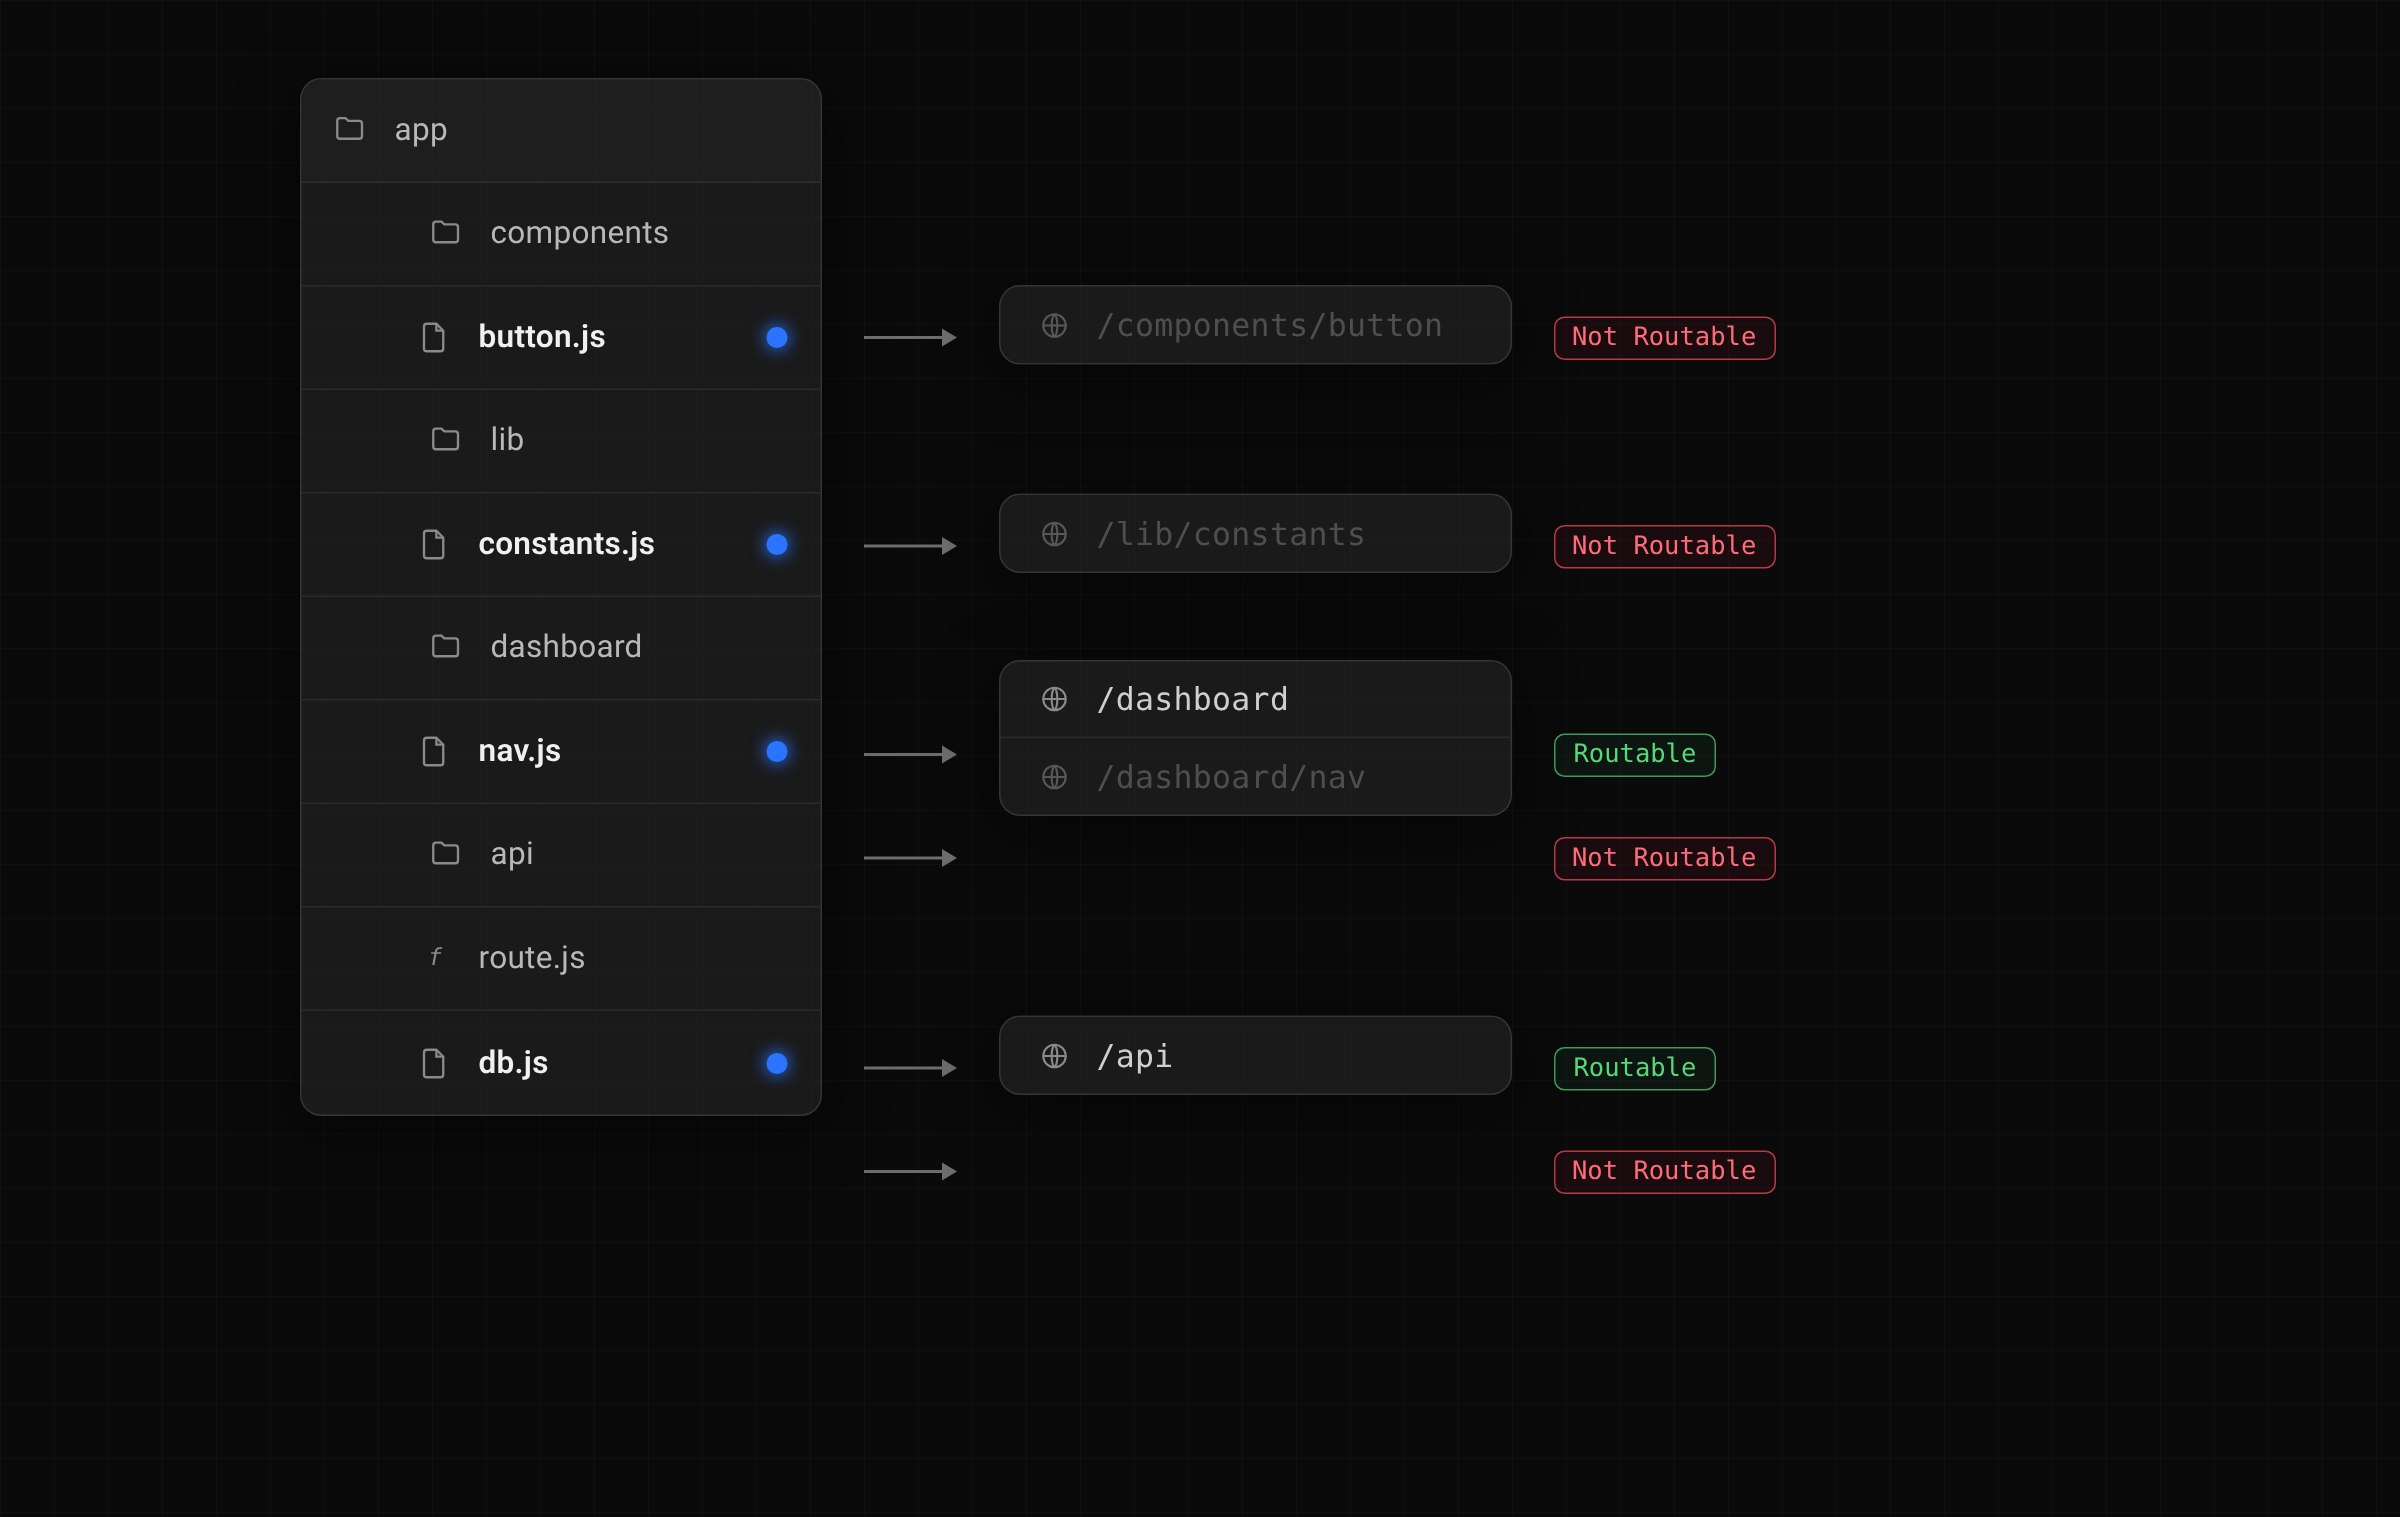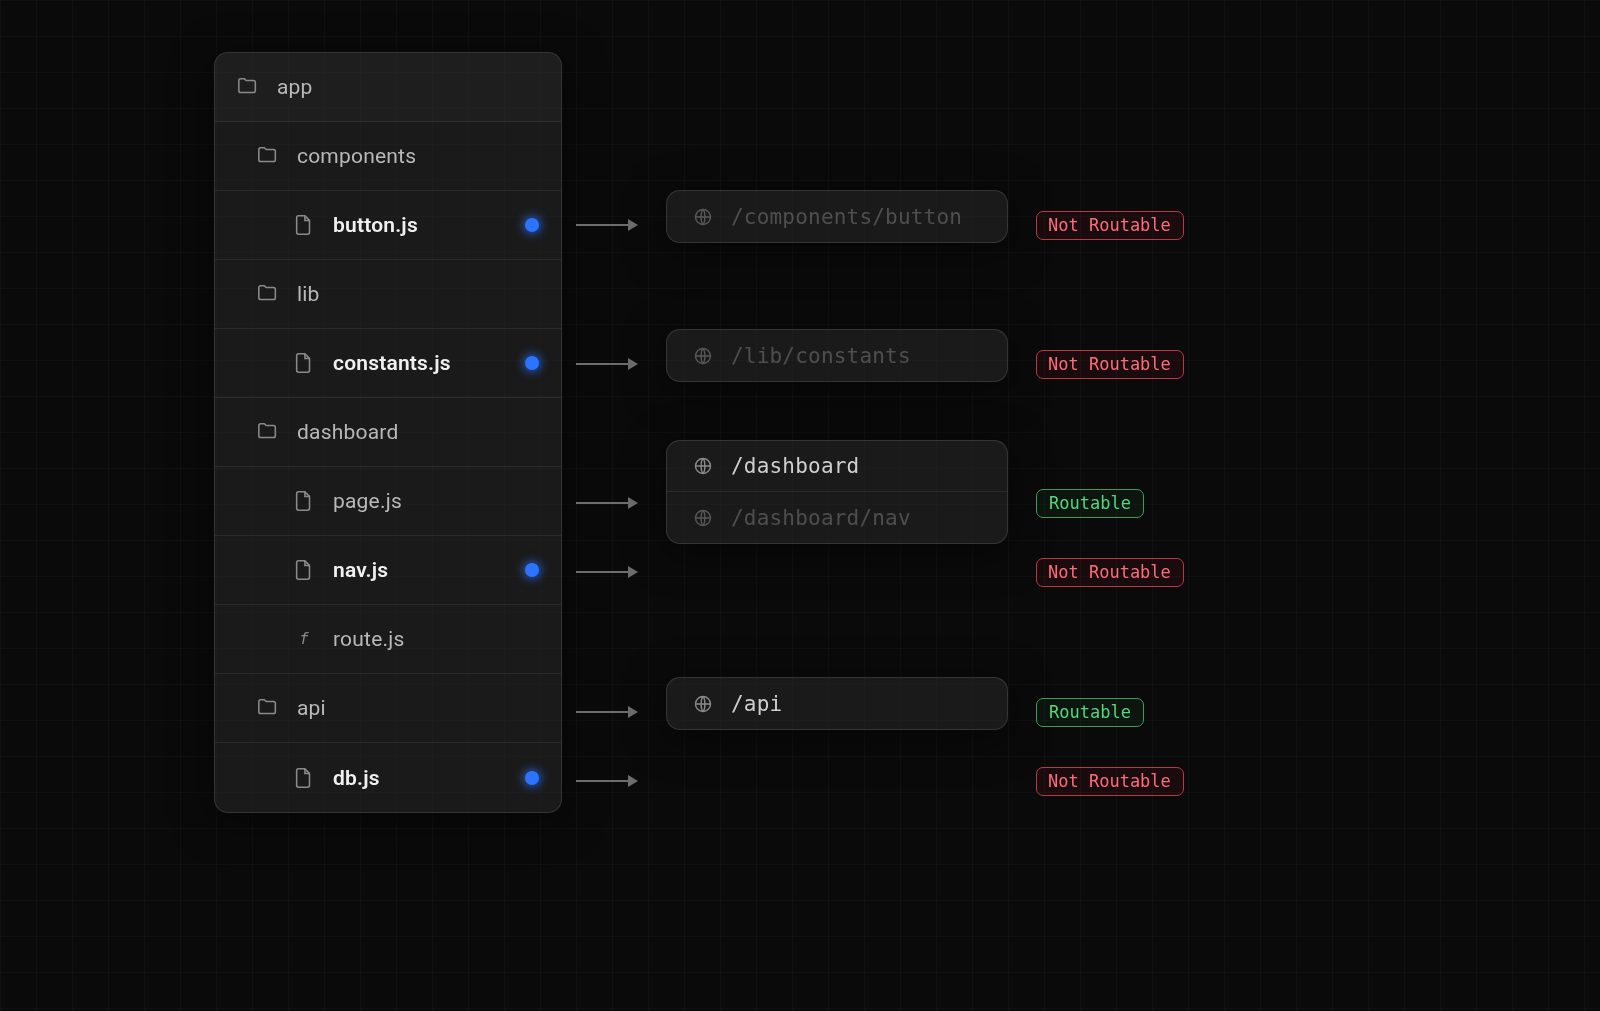--- a/index.html
+++ b/index.html
@@ -12,39 +12,39 @@
   font-family: -apple-system, BlinkMacSystemFont, "Segoe UI", Roboto, sans-serif;
   width: 1600px;
   height: 1011px;
   overflow: hidden;
 }
 .canvas { position: relative; width: 1600px; height: 1011px; }
 
 
 .tree {
   position: absolute;
-  left: 214px;
+  left: 200px;
   top: 52px;
   width: 348px;
   background: rgba(40,40,40,0.55);
   border: 1px solid rgba(255,255,255,0.12);
   border-radius: 14px;
   box-shadow: 0 8px 40px rgba(0,0,0,0.5);
   overflow: hidden;
 }
 .row {
   display: flex;
   align-items: center;
   height: 69px;
   border-bottom: 1px solid rgba(255,255,255,0.08);
   padding-right: 22px;
 }
 .row:last-child { border-bottom: none; }
 .row.depth-0 { padding-left: 22px; }
-.row.depth-1 { padding-left: 42px; }
+.row.depth-1 { padding-left: 86px; }
 .row.depth-2 { padding-left: 78px; }
 .row.header { background: rgba(255,255,255,0.02); }
 .row .icon {
   width: 22px; height: 22px;
   display: flex; align-items: center; justify-content: center;
   color: #8a8a8a;
   margin-right: 18px;
   flex-shrink: 0;
 }
 .row .label {
@@ -207,53 +207,45 @@
     </div>
 
     <div class="row depth-1">
       <span class="icon">
           <svg viewBox="0 0 24 24">
             <use href="#ic-folder"></use>
           </svg>
         </span>
       <span class="label">dashboard</span>
     </div>
-    <div class="row depth-2">
-      <span class="icon">
-          <svg viewBox="0 0 24 24">
-            <use href="#ic-file"></use>
-          </svg>
-        </span>
-      <span class="label">page.js</span>
-    </div>
     <div class="row depth-2 bold">
       <span class="icon">
           <svg viewBox="0 0 24 24">
             <use href="#ic-file"></use>
           </svg>
         </span>
       <span class="label">nav.js</span>
       <span class="dot"></span>
     </div>
 
+    <div class="row depth-1">
+      <span class="icon">
+          <svg viewBox="0 0 24 24">
+            <use href="#ic-folder"></use>
+          </svg>
+        </span>
+      <span class="label">api</span>
+    </div>
     <div class="row depth-2">
       <span class="icon">
           <svg viewBox="0 0 24 24">
             <use href="#ic-func"></use>
           </svg>
         </span>
       <span class="label">route.js</span>
-    </div>
-    <div class="row depth-1">
-      <span class="icon">
-          <svg viewBox="0 0 24 24">
-            <use href="#ic-folder"></use>
-          </svg>
-        </span>
-      <span class="label">api</span>
     </div>
     <div class="row depth-2 bold">
       <span class="icon">
           <svg viewBox="0 0 24 24">
             <use href="#ic-file"></use>
           </svg>
         </span>
       <span class="label">db.js</span>
       <span class="dot"></span>
     </div>

